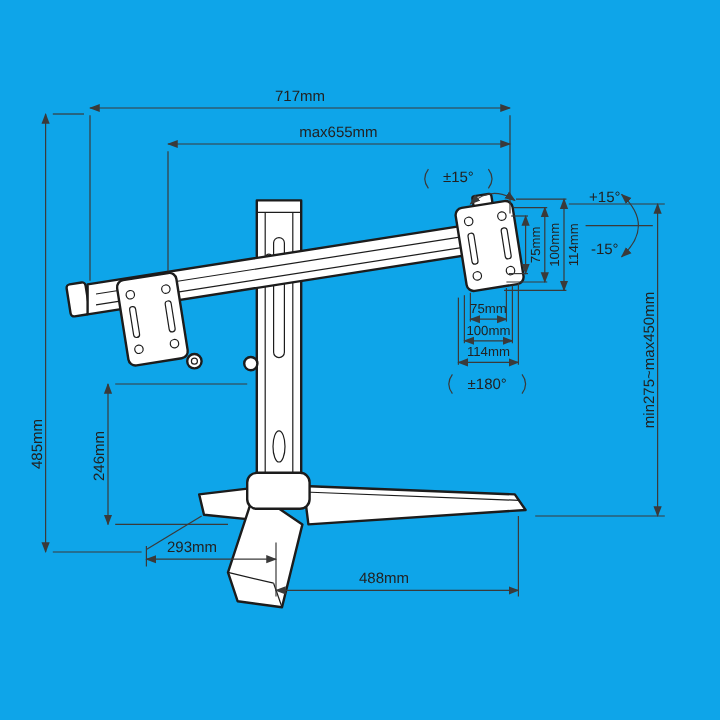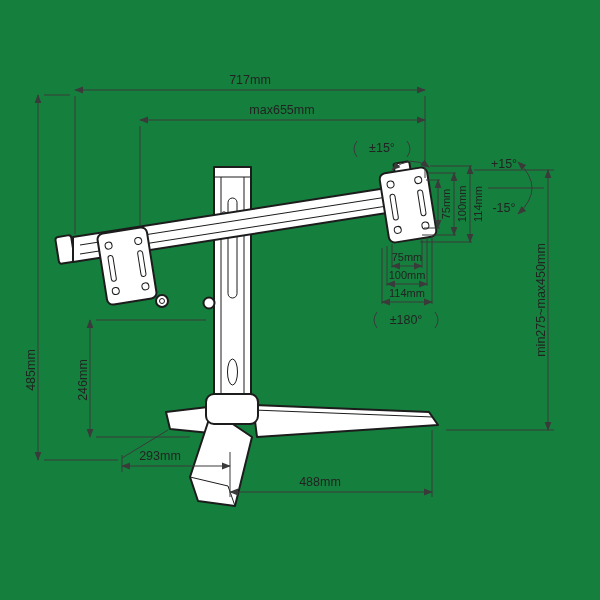--- a/index.html
+++ b/index.html
@@ -1,16 +1,16 @@
 <!DOCTYPE html>
 <html><head>
 <meta charset="utf-8">
 <style>
   html, body { margin: 0; padding: 0; background: #ffffff; }
-  .page { width: 600px; height: 600px; background: #15803d; position: relative; overflow: hidden; text-decoration: underline; }
+  .page { width: 600px; height: 600px; background: #0ea5e9; position: relative; overflow: hidden; text-decoration: underline; }
   svg { display: block; }
   text {
     font-family: "Liberation Sans", "DejaVu Sans", sans-serif;
     fill: #222222;
     font-size: 12.5px;
   }
   text.small { font-size: 11px; }
   .outline { stroke: #1c1c1c; stroke-width: 2; fill: #ffffff; stroke-linejoin: round; }
   .outline-thin { stroke: #1c1c1c; stroke-width: 1; fill: none; }
   .dim { stroke: #3a3a3a; stroke-width: 1; fill: none; }

